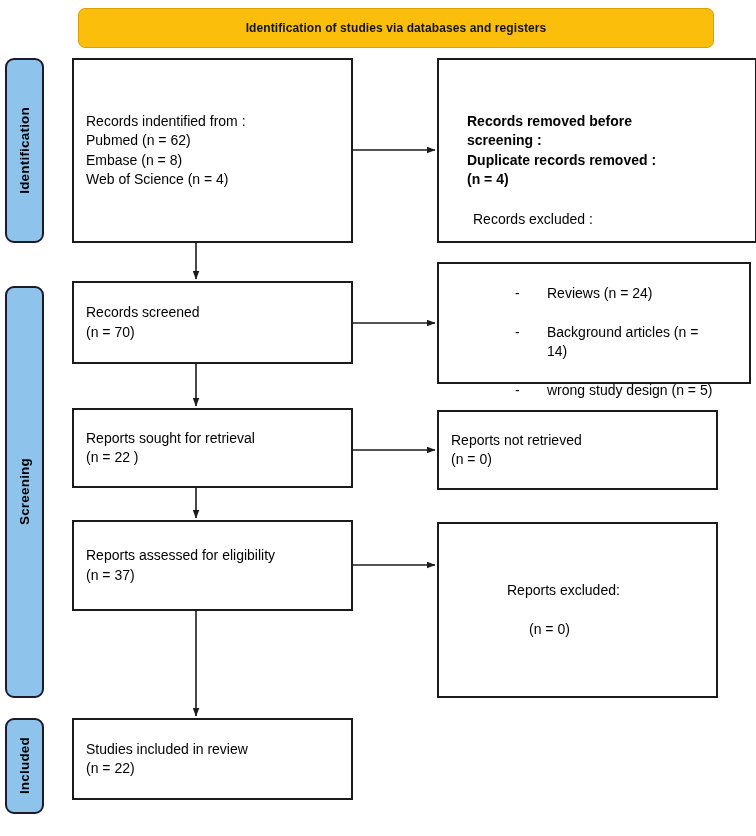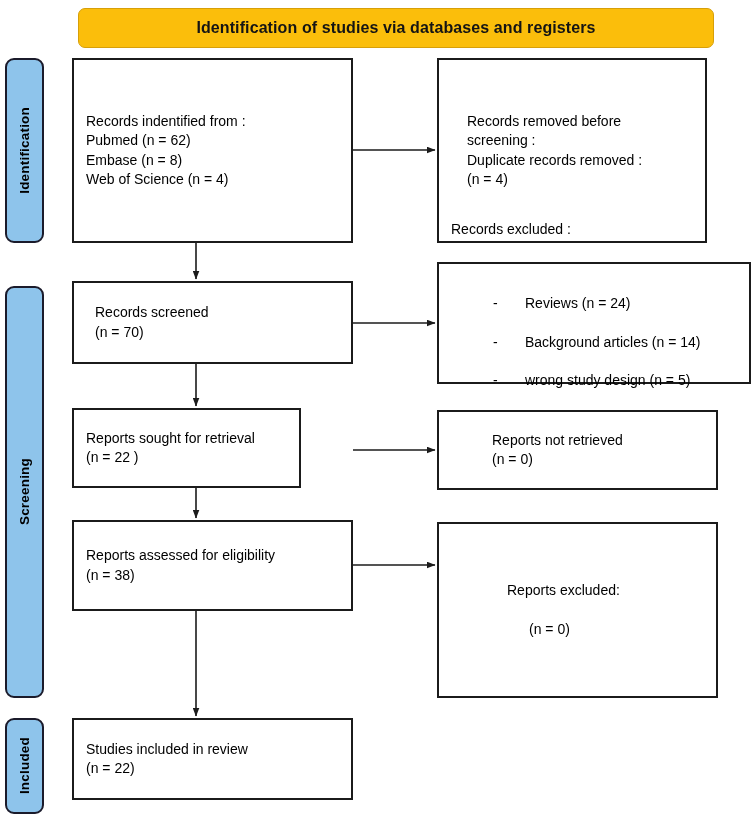--- a/index.html
+++ b/index.html
@@ -29,21 +29,21 @@
     height: 40px;
     background: #FBBE0B;
     border: 1px solid #D79F08;
     border-radius: 7px;
     display: flex;
     align-items: center;
     justify-content: center;
     box-sizing: border-box;
   }
   .banner-text {
-    font-size: 16px;
+    font-size: 12px;
     font-weight: bold;
     color: #141414;
     letter-spacing: 0.1px;
     white-space: nowrap;
   }
 
   
   .phase-tab {
     position: absolute;
     left: 5px;
@@ -110,25 +110,25 @@
   ul.excl-list li::before {
     content: "-";
     position: absolute;
     left: 0;
     top: 0;
   }
   .indent-1 { padding-left: 22px; display: inline-block; }
 
   
   #box-identified     { left: 72px;  top: 58px;  width: 281px; height: 185px; }
-  #box-removed        { left: 437px; top: 58px;  width: 270px; height: 185px; }
-  #box-screened       { left: 72px;  top: 281px; width: 281px; height: 83px; padding-left: 9px;  }
-  #box-excluded       { left: 437px; top: 262px; width: 314px; height: 122px; }
-  #box-sought         { left: 72px;  top: 408px; width: 229px; height: 80px;  }
-  #box-not-retrieved  { left: 437px; top: 410px; width: 281px; height: 80px; padding-left: 41px;  }
+  #box-removed        { left: 437px; top: 58px;  width: 320px; height: 185px; font-weight: bold; }
+  #box-screened       { left: 72px;  top: 281px; width: 281px; height: 83px;  }
+  #box-excluded       { left: 437px; top: 262px; width: 314px; height: 122px; padding-left: 22px; }
+  #box-sought         { left: 72px;  top: 408px; width: 281px; height: 80px;  }
+  #box-not-retrieved  { left: 437px; top: 410px; width: 281px; height: 80px;  }
   #box-assessed       { left: 72px;  top: 520px; width: 281px; height: 91px;  }
   #box-reports-excl   { left: 437px; top: 522px; width: 281px; height: 176px; padding-left: 40px; }
   #box-included       { left: 72px;  top: 718px; width: 281px; height: 82px;  }
 
   
   #connectors {
     position: absolute;
     left: 0;
     top: 0;
     width: 756px;
@@ -211,21 +211,21 @@
     <div class="box-text">Reports sought for retrieval
 (n = 22 )</div>
   </div>
   <div class="flow-box" id="box-not-retrieved">
     <div class="box-text">Reports not retrieved
 (n = 0)</div>
   </div>
 
   <div class="flow-box" id="box-assessed">
     <div class="box-text">Reports assessed for eligibility
-(n = 38)</div>
+(n = 37)</div>
   </div>
   <div class="flow-box" id="box-reports-excl">
     <div class="box-text center-block">
       <div>Reports excluded:</div>
       <div><span class="indent-1">(n = 0)</span></div>
     </div>
   </div>
 
   <div class="flow-box" id="box-included">
     <div class="box-text">Studies included in review

